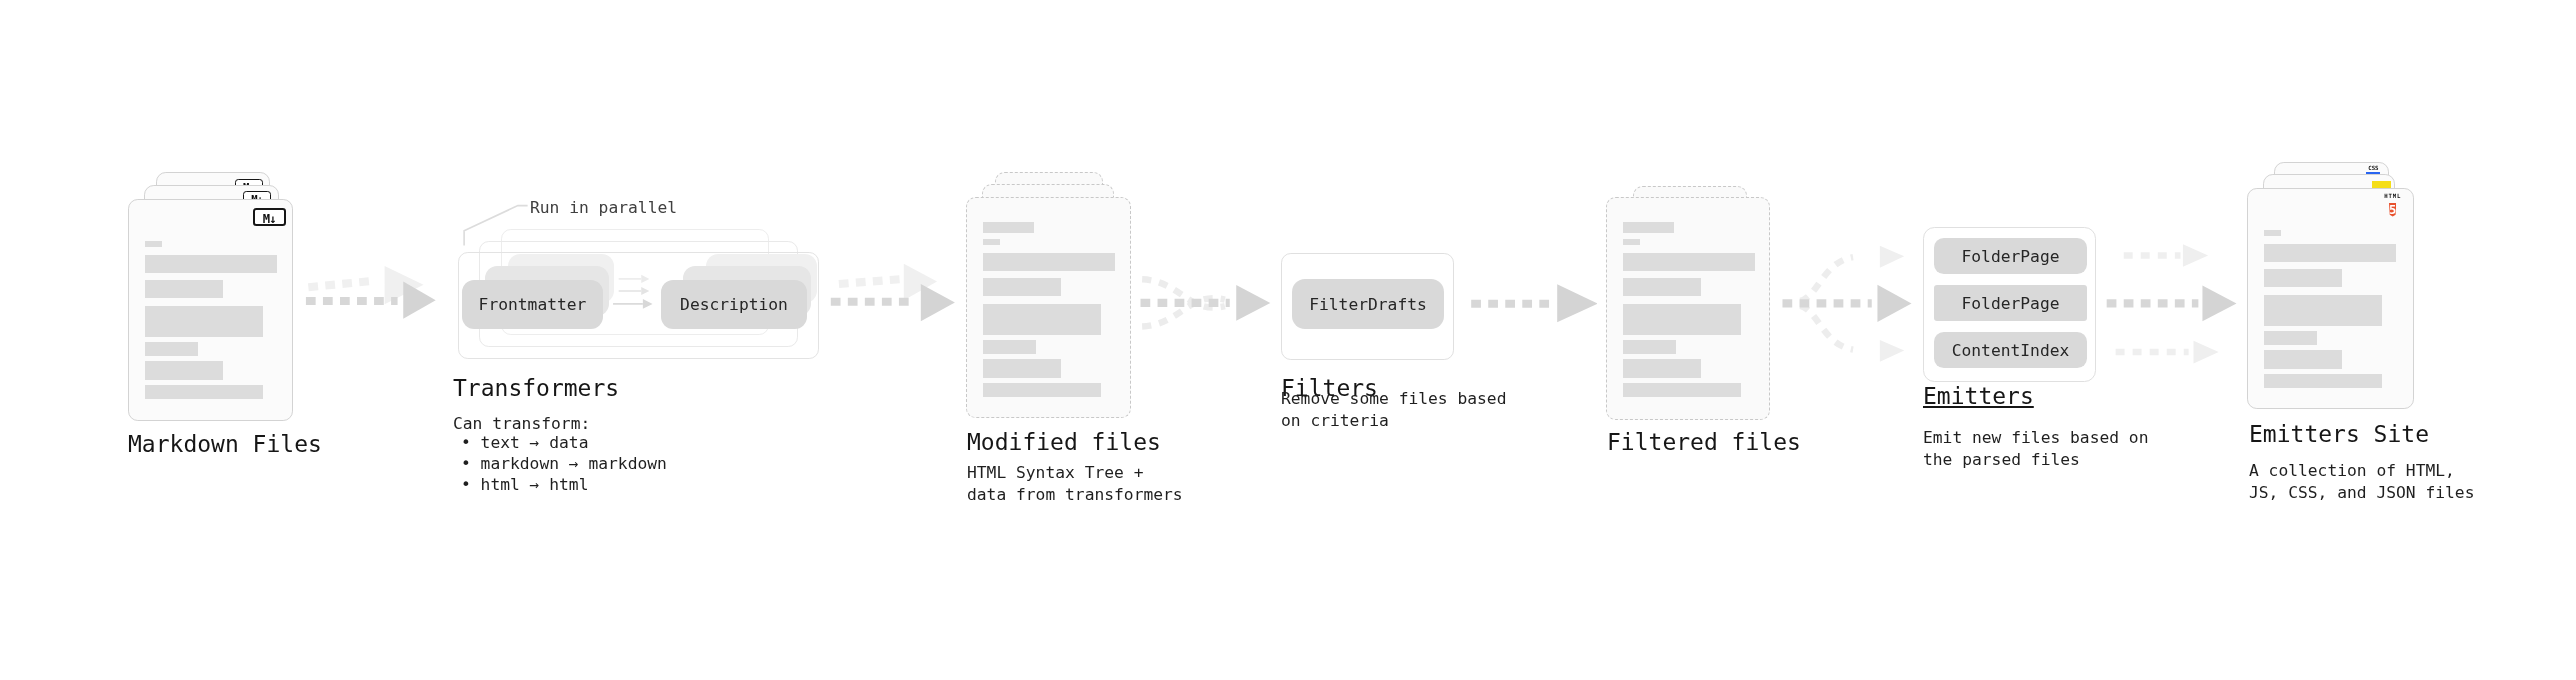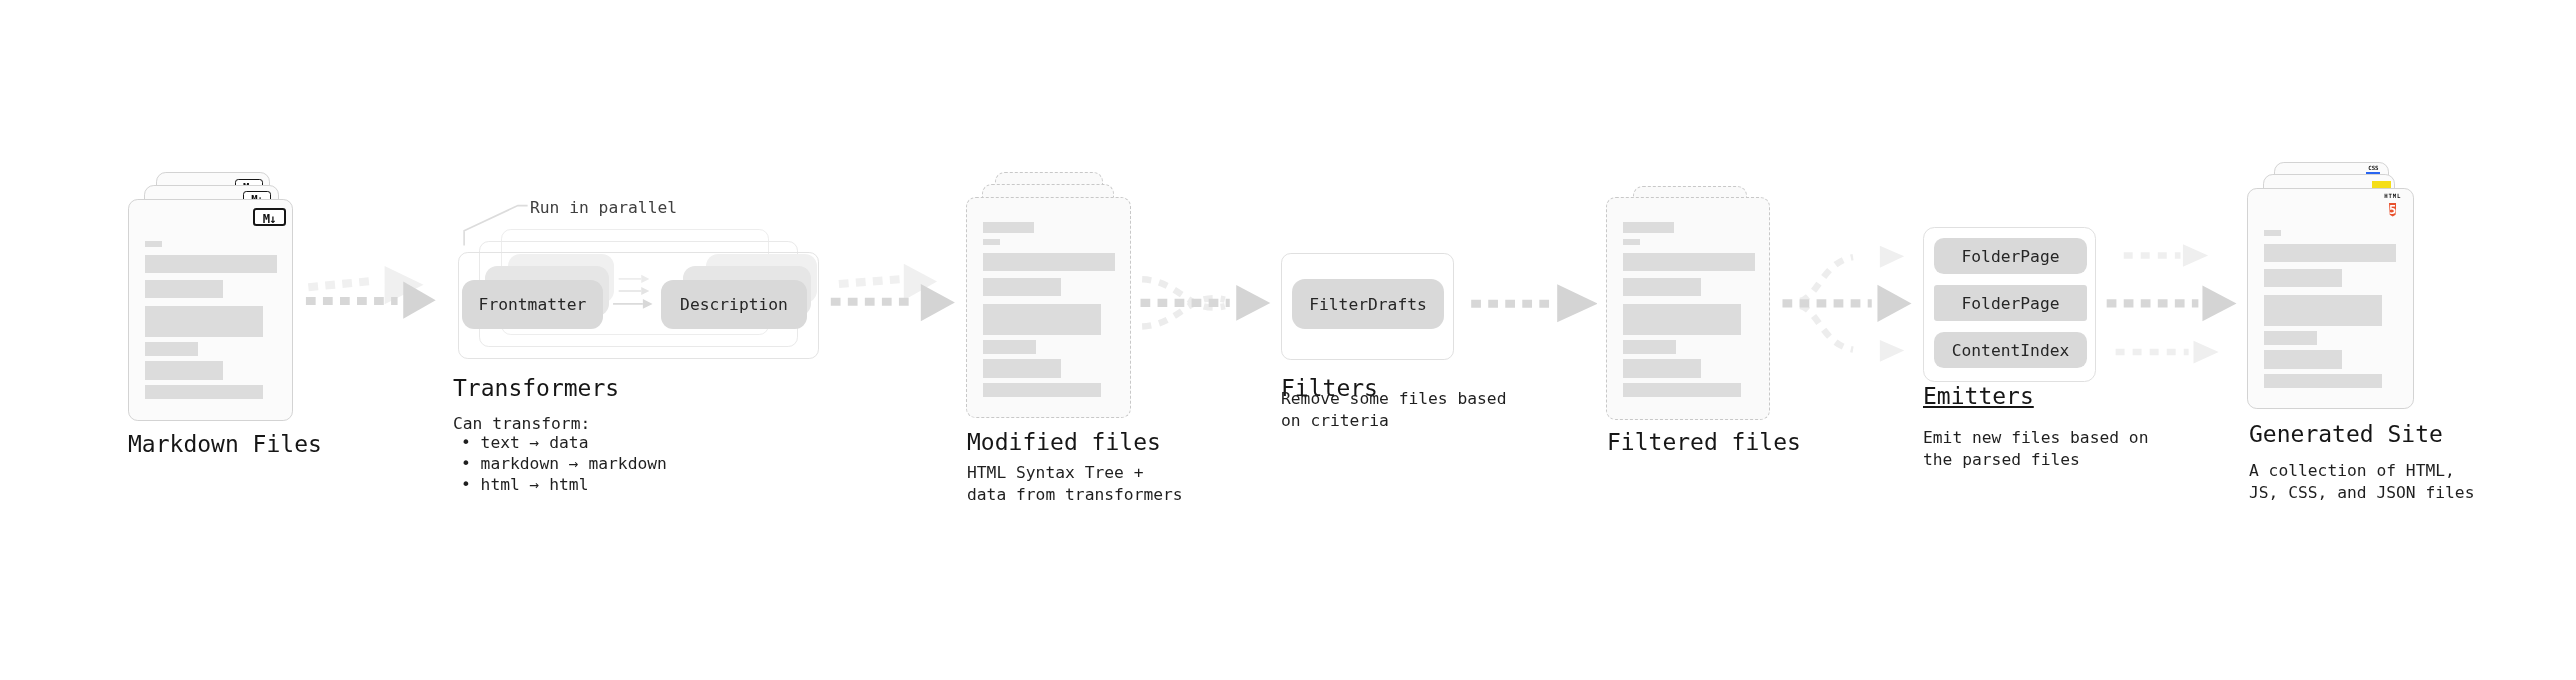--- a/index.html
+++ b/index.html
@@ -231,19 +231,19 @@
       </span>
       <i></i>
         <i></i>
         <i></i>
         <i></i>
         <i></i>
         <i></i>
         <i></i>
         <i></i>
     </div>
-    <div class="stage-label" style="left:2249px;top:421px;">Generated Site</div>
+    <div class="stage-label" style="left:2249px;top:421px;">Emitters Site</div>
     <div class="stage-desc" style="left:2249px;top:453px;margin-top:7px;">A collection of HTML,
 JS, CSS, and JSON files</div>
   </div>
 
 </div>
 
 
 </body></html>

